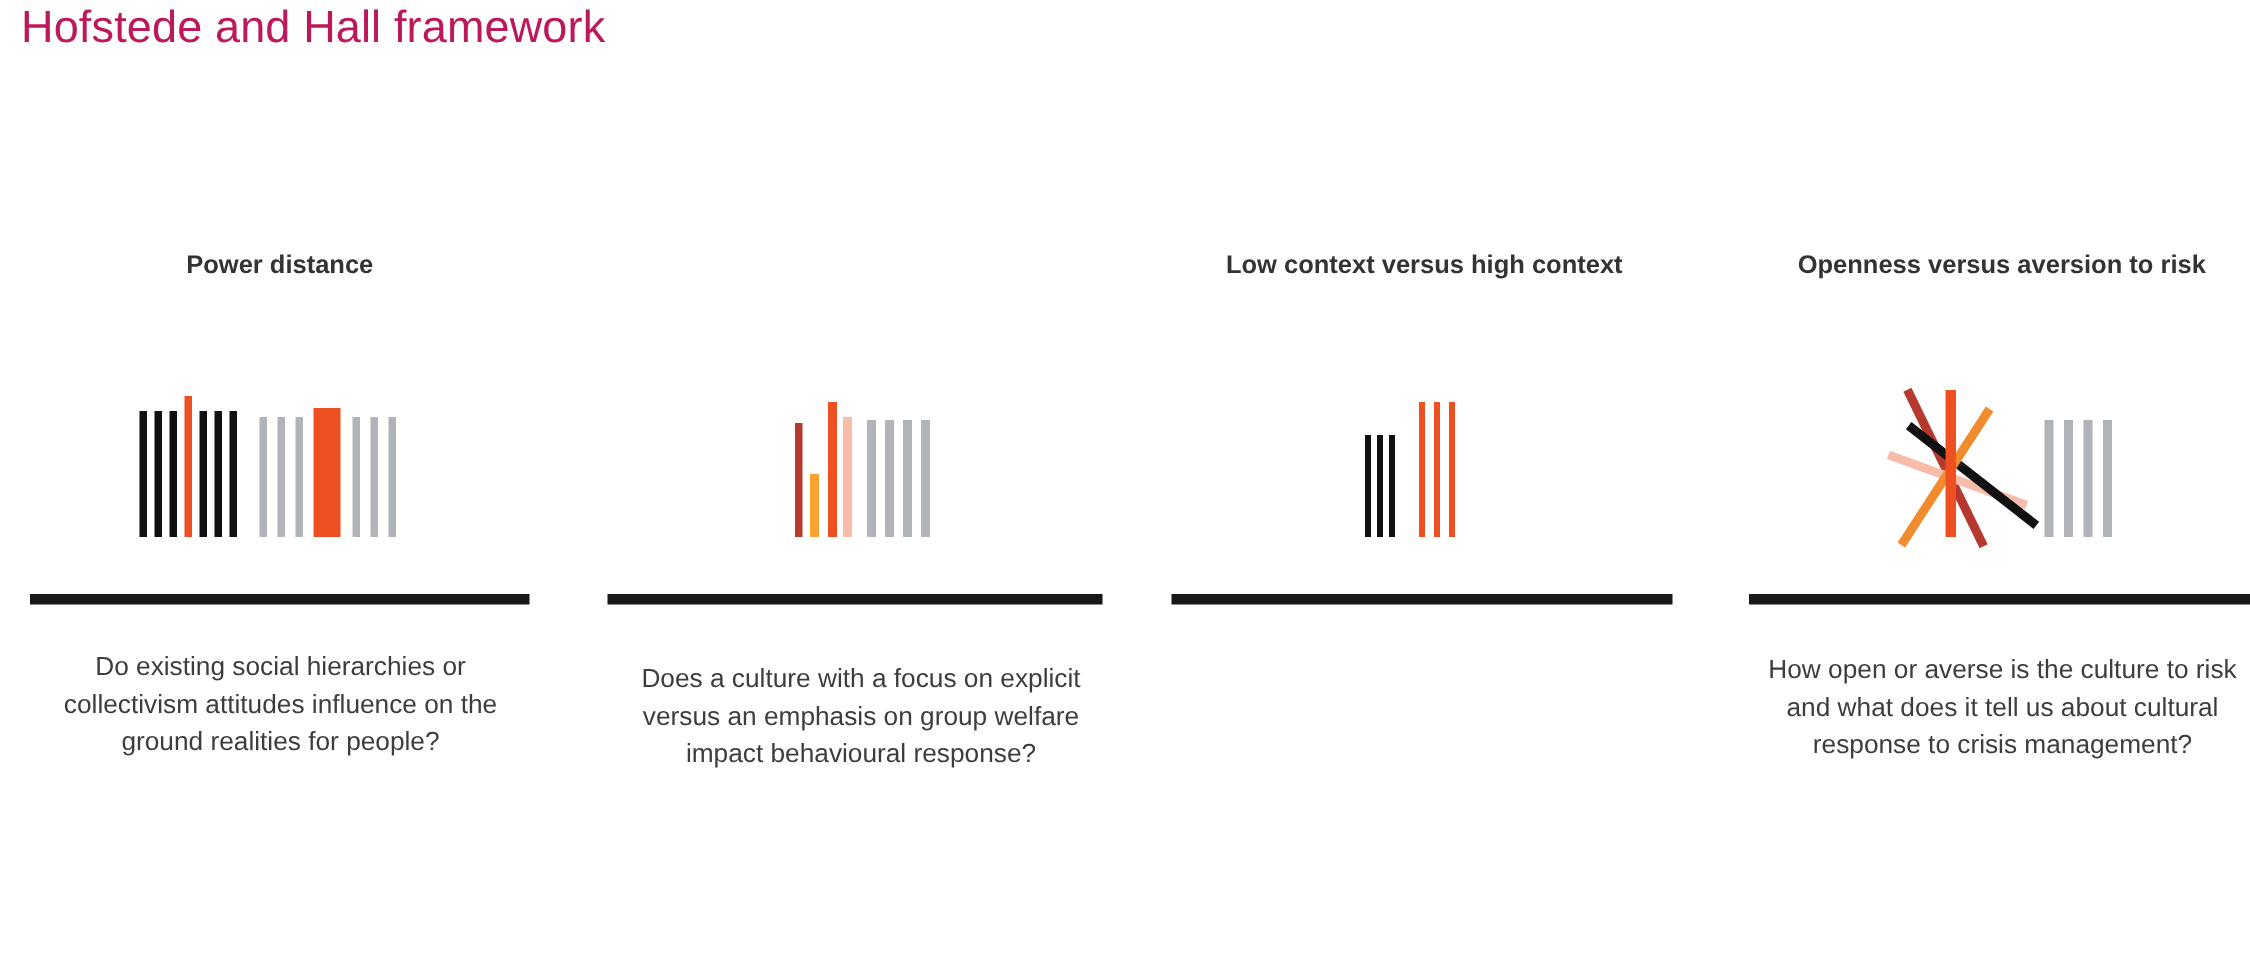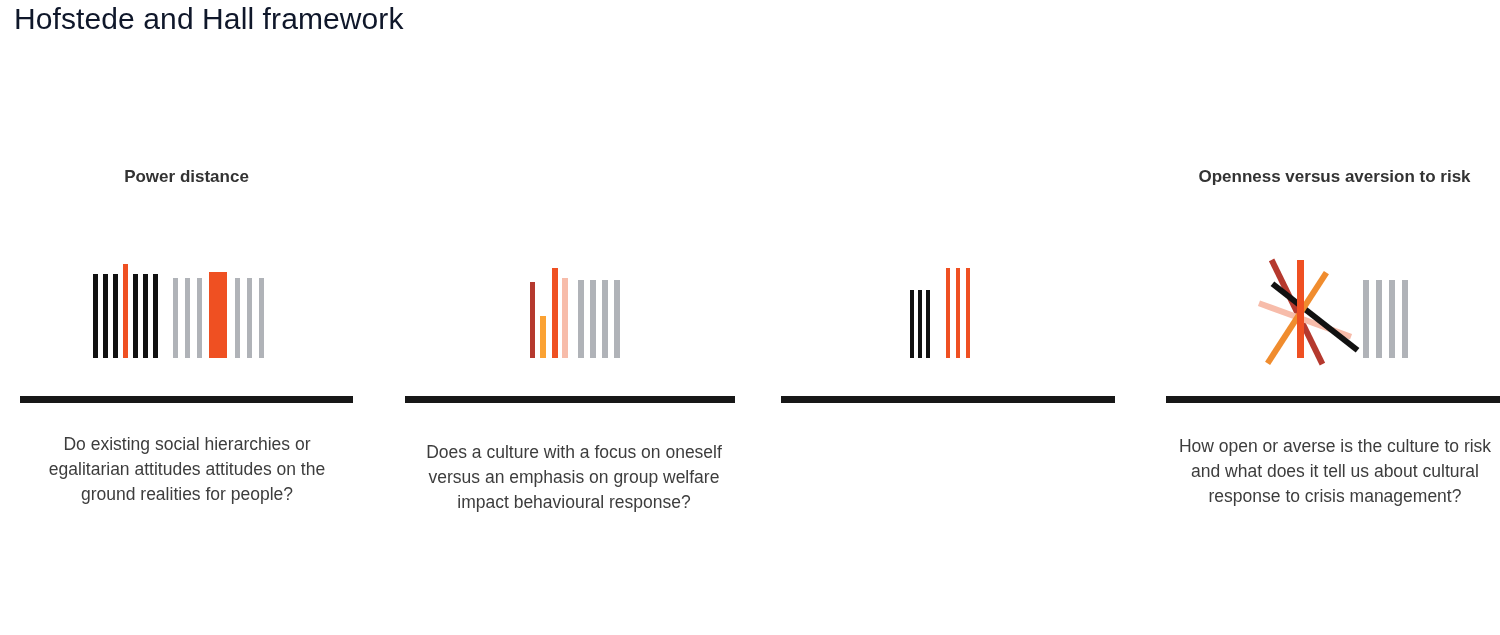--- a/index.html
+++ b/index.html
@@ -8,21 +8,21 @@
     background:#ffffff;
     font-family:"Liberation Sans", sans-serif;
     overflow:hidden;
     position:relative;
   }
   .page-title{
     position:absolute;
     left:14px; top:2px;
     font-size:30px;
     font-weight:400;
-    color:#0f172a;
+    color:#be185d;
     letter-spacing:0.1px;
     white-space:nowrap;
   }
   .columns{
     position:absolute;
     left:4px; top:0;
     width:1500px; height:557px;
   }
   .col{
     position:absolute;
@@ -116,41 +116,42 @@
           <div class="bar" style="left: 86px; width: 5px; height: 80px; background: rgb(176, 179, 184); bottom: 12px;"></div>
           <div class="bar" style="left: 98px; width: 5px; height: 80px; background: rgb(176, 179, 184); bottom: 12px;"></div>
           <div class="bar" style="left: 110px; width: 5px; height: 80px; background: rgb(176, 179, 184); bottom: 12px;"></div>
           <div class="bar" style="left: 122px; width: 18px; height: 86px; background: rgb(239, 80, 34); bottom: 12px;"></div>
           <div class="bar" style="left: 148px; width: 5px; height: 80px; background: rgb(176, 179, 184); bottom: 12px;"></div>
           <div class="bar" style="left: 160px; width: 5px; height: 80px; background: rgb(176, 179, 184); bottom: 12px;"></div>
           <div class="bar" style="left: 172px; width: 5px; height: 80px; background: rgb(176, 179, 184); bottom: 12px;"></div>
         </div>
     </div>
     <div class="divider"></div>
-    <div class="col-body">Do existing social hierarchies or egalitarian attitudes attitudes on the ground realities for people?</div>
+    <div class="col-body">Do existing social hierarchies or collectivism attitudes influence on the ground realities for people?</div>
   </div>
 
   <div class="col col-1">
     <div class="icon-wrap">
       <div class="icon-stage">
           <div class="bar" style="left: 56px; width: 5px; height: 76px; background: rgb(181, 57, 46); bottom: 12px;"></div>
           <div class="bar" style="left: 66px; width: 6px; height: 42px; background: rgb(251, 162, 51); bottom: 12px;"></div>
           <div class="bar" style="left: 78px; width: 6px; height: 90px; background: rgb(239, 80, 34); bottom: 12px;"></div>
           <div class="bar" style="left: 88px; width: 6px; height: 80px; background: rgb(247, 188, 170); bottom: 12px;"></div>
           <div class="bar" style="left: 104px; width: 6px; height: 78px; background: rgb(176, 179, 184); bottom: 12px;"></div>
           <div class="bar" style="left: 116px; width: 6px; height: 78px; background: rgb(176, 179, 184); bottom: 12px;"></div>
           <div class="bar" style="left: 128px; width: 6px; height: 78px; background: rgb(176, 179, 184); bottom: 12px;"></div>
           <div class="bar" style="left: 140px; width: 6px; height: 78px; background: rgb(176, 179, 184); bottom: 12px;"></div>
         </div>
     </div>
     <div class="divider"></div>
-    <div class="col-body">Does a culture with a focus on oneself versus an emphasis on group welfare impact behavioural response?</div>
+    <div class="col-body">Does a culture with a focus on explicit versus an emphasis on group welfare impact behavioural response?</div>
   </div>
 
   <div class="col col-2">
+    <div class="col-head">Low context versus high context</div>
     <div class="icon-wrap">
       <div class="icon-stage">
           <div class="bar" style="left: 60px; width: 4px; height: 68px; background: rgb(17, 17, 17); bottom: 12px;"></div>
           <div class="bar" style="left: 68px; width: 4px; height: 68px; background: rgb(17, 17, 17); bottom: 12px;"></div>
           <div class="bar" style="left: 76px; width: 4px; height: 68px; background: rgb(17, 17, 17); bottom: 12px;"></div>
           <div class="bar" style="left: 96px; width: 4px; height: 90px; background: rgb(239, 80, 34); bottom: 12px;"></div>
           <div class="bar" style="left: 106px; width: 4px; height: 90px; background: rgb(239, 80, 34); bottom: 12px;"></div>
           <div class="bar" style="left: 116px; width: 4px; height: 90px; background: rgb(239, 80, 34); bottom: 12px;"></div>
         </div>
     </div>

